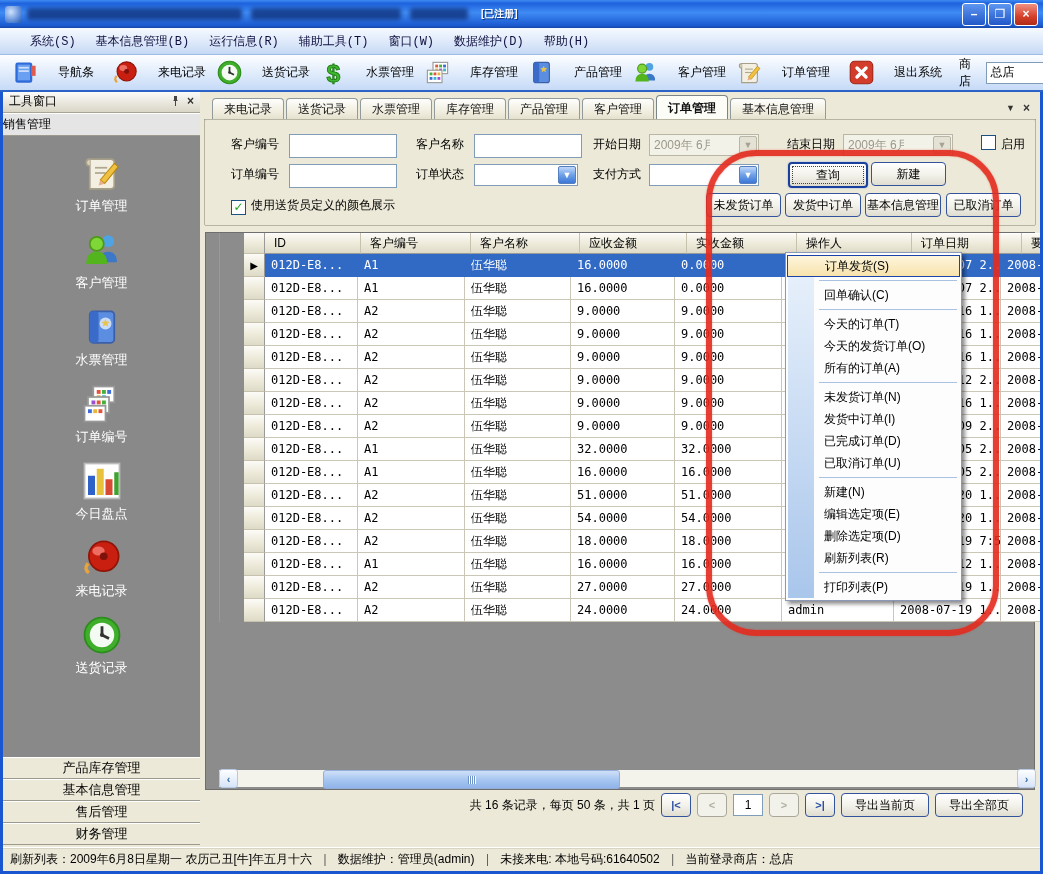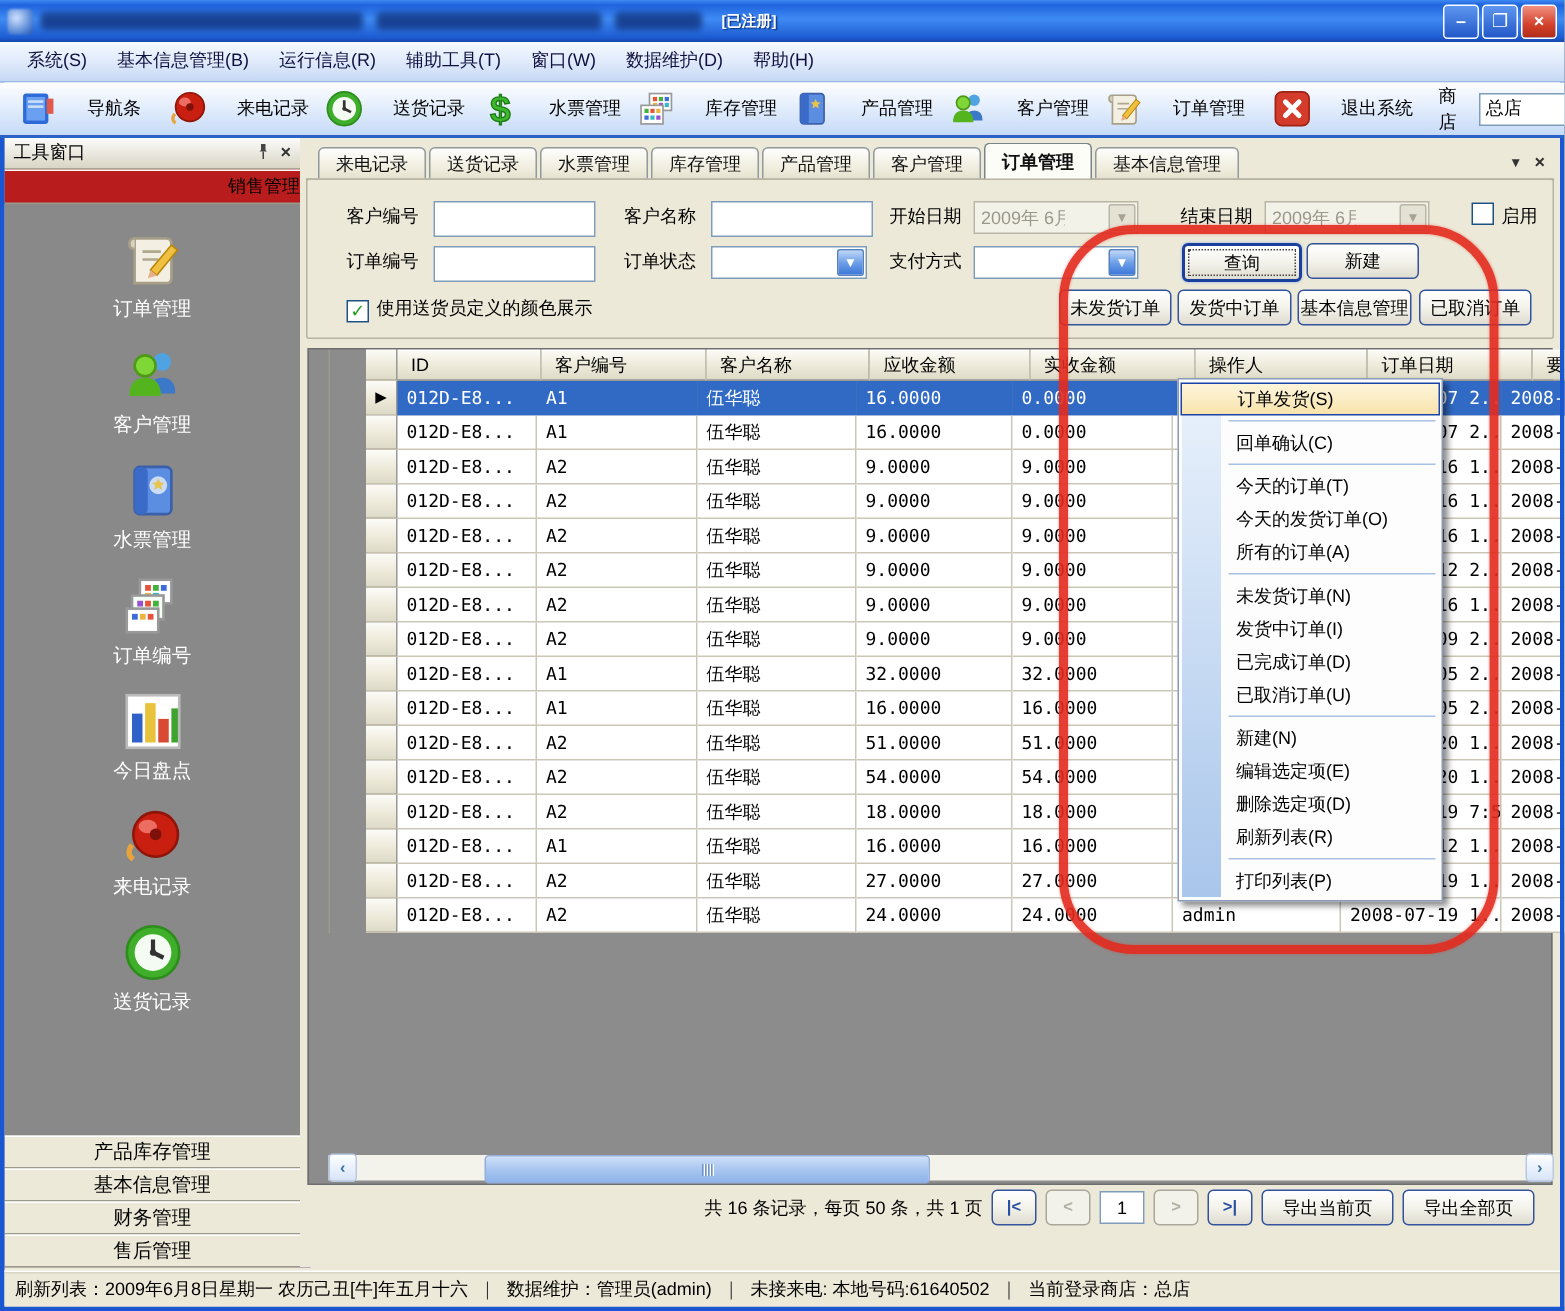--- a/index.html
+++ b/index.html
@@ -21,21 +21,21 @@
   .title-text{font-weight:bold;font-size:10px;text-shadow:1px 1px 1px #0a2f7a;margin-left:4px;}
   .win-btns{margin-left:auto;display:flex;gap:2px;}
   .win-btn{width:22px;height:21px;border:1px solid #fff;border-radius:3px;color:#fff;
     display:flex;align-items:center;justify-content:center;font-size:12px;font-weight:bold;
     background:linear-gradient(#5E96F0,#2258C8);}
   .win-btn.close{background:linear-gradient(#F09080,#D4402A 60%,#B02C18);}
 
   
   .menubar{position:absolute;top:28px;left:0;right:0;height:26px;
     background:linear-gradient(#F6FAFF,#D4E2F8 75%,#C4D8F4);
-    border-bottom:1px solid #9DBBE8;display:flex;padding-left:8px;color:#101040;z-index:71;}
+    border-bottom:1px solid #9DBBE8;display:flex;align-items:center;padding-left:20px;color:#101040;z-index:71;font-family:Liberation Mono, monospace;}
   .menu-item{padding:4px 10px;cursor:default;}
 
   
   .toolbar{position:absolute;top:55px;left:0;right:0;height:35px;
     background:linear-gradient(#FDFEFF,#DCE9FB 60%,#C6DAF7);
     border-bottom:2px solid #2B62C8;display:flex;align-items:center;padding-left:3px;z-index:71;}
   .tb-grip{width:6px;height:26px;margin:0 2px;
     background:repeating-linear-gradient(#9FB8E0 0 2px,transparent 2px 4px);}
   .tool-item{display:flex;align-items:center;gap:19px;padding:2px 5px;white-space:nowrap;}
   .tool-item .ico{width:27px;height:27px;display:inline-flex;}
@@ -49,21 +49,21 @@
      background:linear-gradient(#BFD8F8,#6FA0E8 50%,#3C78D8);border:1px solid #5580C0;}
   .combo.disabled{background:#F3F2E8;border-color:#B9B6A6;color:#9B988B;}
   .combo.disabled .arrow{background:#E4E2D4;border-color:#B9B6A6;color:#A6A396;}
 
   
   .sidebar{position:absolute;left:3px;top:90px;width:197px;bottom:29px;background:#898989;
     border-right:7px solid #4c1d95;display:flex;flex-direction:column;}
   .sb-caption{height:22px;background:linear-gradient(#FFFFFF,#D9D6C6);border-bottom:1px solid #A8A594;
     display:flex;align-items:center;padding:0 6px;color:#000;flex:0 0 auto;}
   .sb-caption .cap-tools{margin-left:auto;display:flex;gap:6px;align-items:center;color:#333;}
-  .sb-group-head{height:21px;line-height:21px;background:#b91c1c;text-align:right;
+  .sb-group-head{height:21px;line-height:21px;background:#e5e5e5;text-align:left;
     border-top:1px solid #fff;border-bottom:1px solid #9C9A8D;flex:0 0 auto;}
   .sb-items{flex:1;display:flex;flex-direction:column;align-items:center;padding-top:16px;gap:14px;overflow:hidden;}
   .sb-item{display:flex;flex-direction:column;align-items:center;gap:3px;color:#fff;font-size:13px;}
   .sb-item .ico{width:42px;height:42px;}
   .sb-item .ico svg{width:100%;height:100%;}
   .sb-bottom{flex:0 0 auto;}
   .sb-bottom .grp-btn{height:20px;line-height:20px;text-align:center;background:#ECE9D8;
     border-top:1px solid #fff;border-bottom:1px solid #9C9A8D;font-size:13px;}
 
   
@@ -385,22 +385,22 @@
             <line x1="12" y1="12" x2="12" y2="7" stroke="#333" stroke-width="1.6"></line>
             <line x1="12" y1="12" x2="16" y2="14" stroke="#333" stroke-width="1.6"></line>
             <circle cx="12" cy="12" r="1.2" fill="#333"></circle>
           </svg></span>
         <span>送货记录</span>
       </div>
     </div>
   <div class="sb-bottom" id="sbBottom">
       <div class="grp-btn">产品库存管理</div>
       <div class="grp-btn">基本信息管理</div>
+      <div class="grp-btn">售后管理</div>
       <div class="grp-btn">财务管理</div>
-      <div class="grp-btn">售后管理</div>
     </div>
 </div>
 
 <div class="content">
   <div class="tabstrip" id="tabstrip">
     <span class="tab">来电记录</span>
       <span class="tab">送货记录</span>
       <span class="tab">水票管理</span>
       <span class="tab">库存管理</span>
       <span class="tab">产品管理</span>

